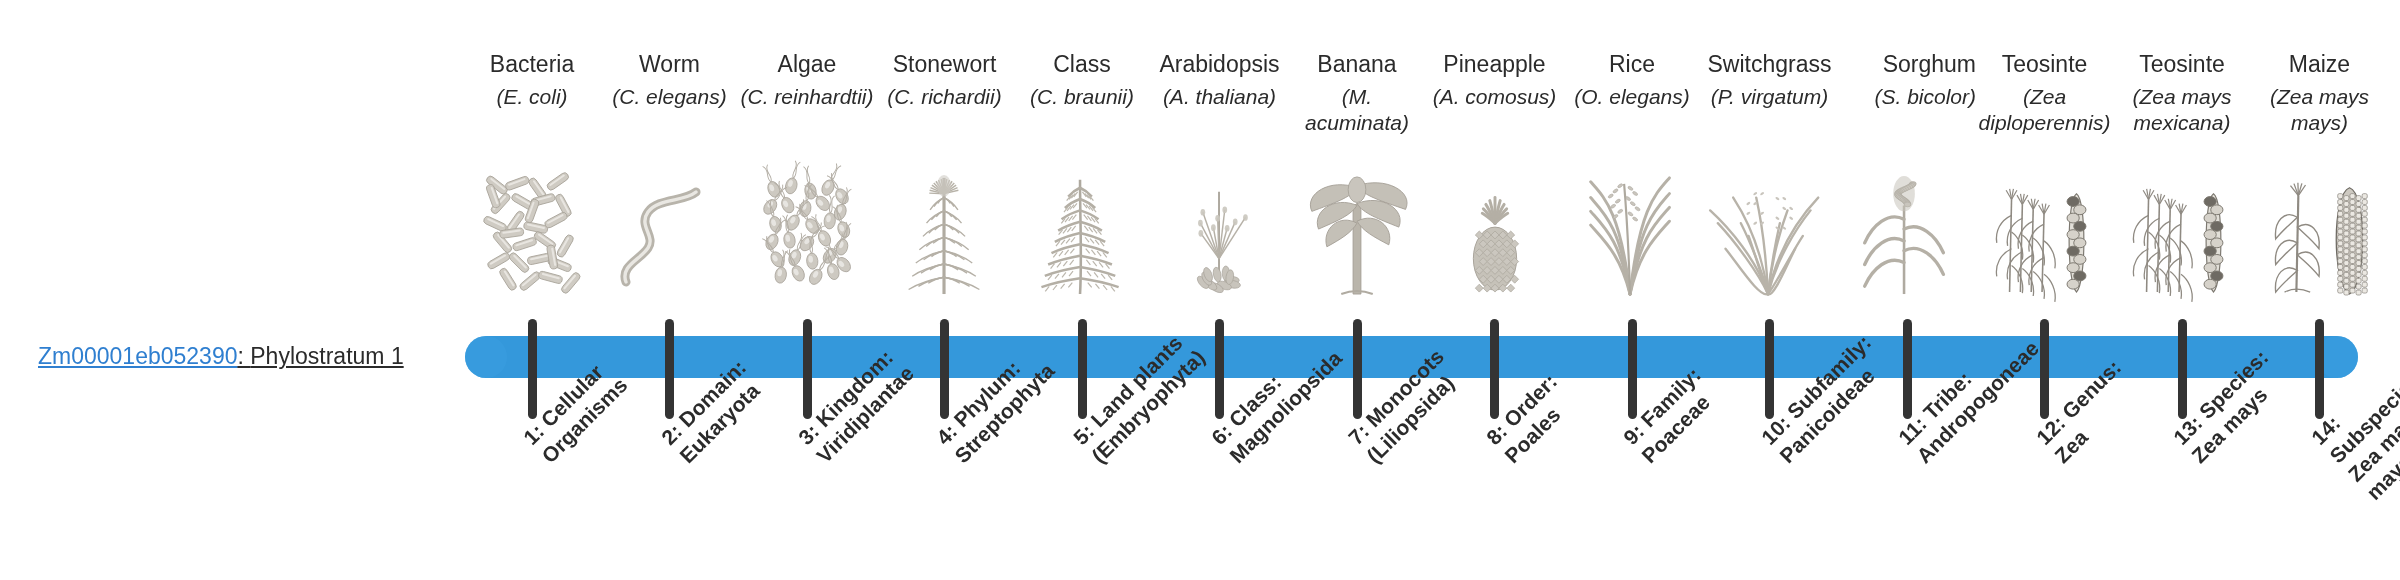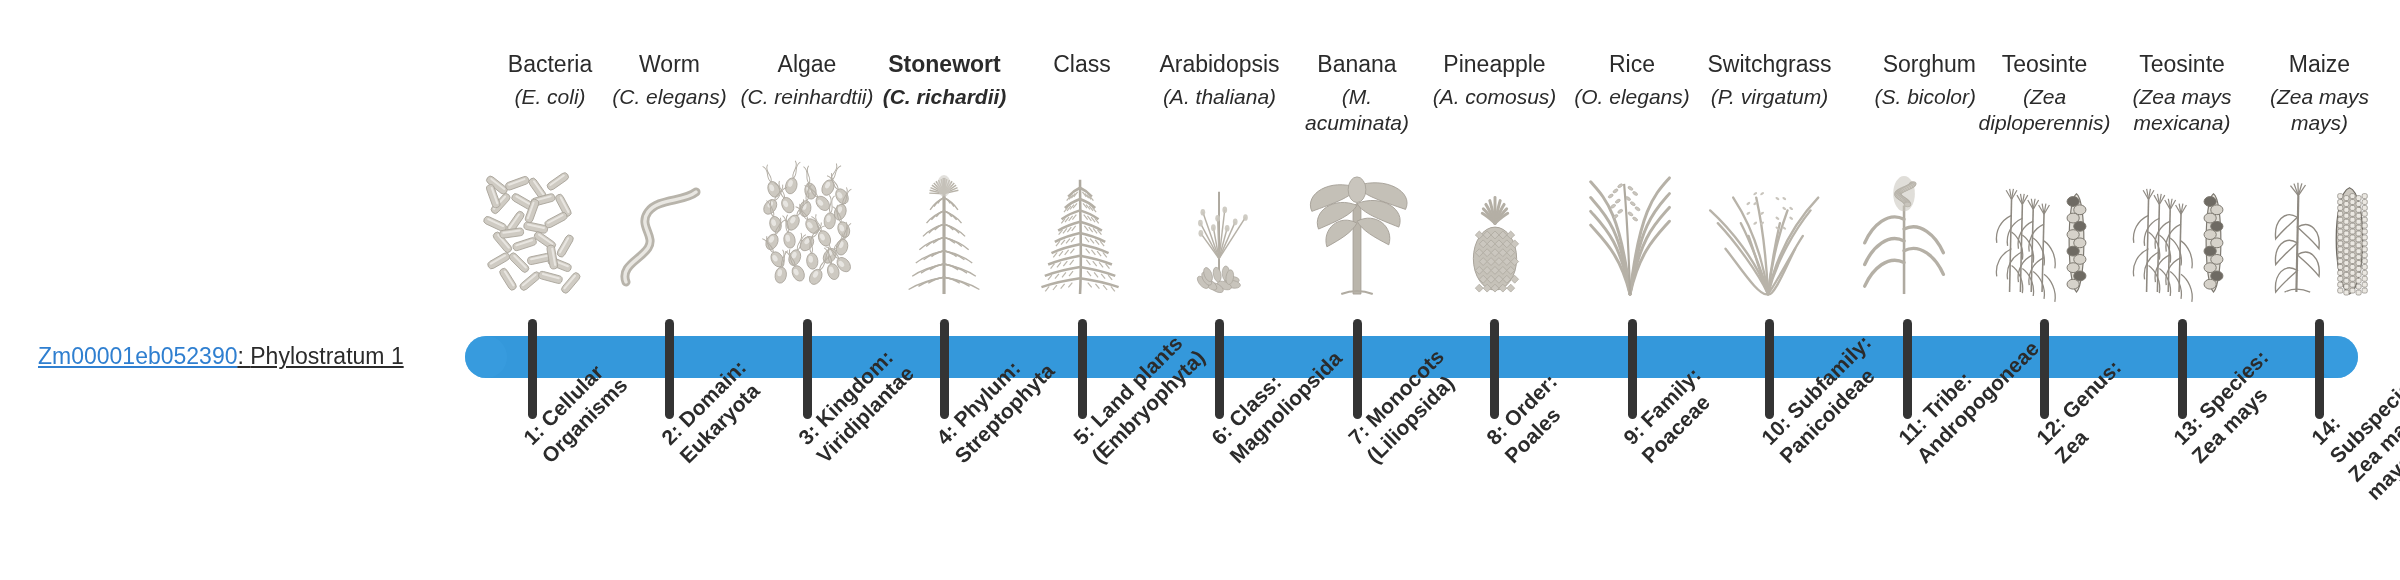--- a/index.html
+++ b/index.html
@@ -149,21 +149,21 @@
       <div class="tick" style="left: 1490px;"></div>
       <div class="tick" style="left: 1627.5px;"></div>
       <div class="tick" style="left: 1765px;"></div>
       <div class="tick" style="left: 1902.5px;"></div>
       <div class="tick" style="left: 2040px;"></div>
       <div class="tick" style="left: 2177.5px;"></div>
       <div class="tick" style="left: 2315px;"></div>
     </div>
 
   <div id="columns">
-      <div class="species-col" style="left: 481px;">
+      <div class="species-col" style="left: 463px;">
         <div class="common-name">Bacteria</div>
         <div class="sci-name">(E. coli)</div>
       </div>
       <div class="art" style="left: 463px;">
         <svg width="96" height="124" viewBox="-6 -6 104 130">
           <g transform="translate(8,6) rotate(38)">
             <rect x="-13" y="-4.2" width="26" height="8.4" rx="4.2" fill="#cfcbc3" stroke="#a9a49a" stroke-width="0.9"></rect>
             <rect x="-10" y="-2.6" width="20" height="2.2" rx="1.1" fill="#eceae5" opacity=".85"></rect>
           </g>
           <g transform="translate(30,4) rotate(-20)">
@@ -467,21 +467,21 @@
           <g transform="translate(78,102) rotate(-15)">
             <ellipse cx="0" cy="0" rx="6.4" ry="9.2" fill="#cdc9c1" stroke="#a8a39a" stroke-width="0.9"></ellipse>
             <ellipse cx="-1.6" cy="-2.4" rx="2.6" ry="4" fill="#eeece8" opacity=".8"></ellipse>
             <path d="M0 -9 C5 -16 -4 -22 3 -29" fill="none" stroke="#b3aea5" stroke-width="1.1"></path>
             <path d="M0 -9 C-5 -16 4 -22 -3 -29" fill="none" stroke="#b3aea5" stroke-width="1.1"></path>
           </g>
         </svg>
       </div>
       <div class="taxon" style="left: 793px;">3: Kingdom:
 Viridiplantae</div>
-      <div class="species-col" style="left: 875.5px; font-weight: bold;">
+      <div class="species-col" style="left: 875.5px;">
         <div class="common-name">Stonewort</div>
         <div class="sci-name">(C. richardii)</div>
       </div>
       <div class="art" style="left: 875.5px;">
         <svg width="82" height="124" viewBox="0 0 82 126">
           <line x1="40" y1="6" x2="40" y2="124" stroke="#b0aba1" stroke-width="3.2"></line>
           <line x1="40" y1="22" x2="25.009137594713565" y2="21.47650754946249" stroke="#b8b3a9" stroke-width="1.5"></line>
           <line x1="40" y1="22" x2="25.38444902822147" y2="18.625734184842027" stroke="#b8b3a9" stroke-width="1.5"></line>
           <line x1="40" y1="22" x2="26.296818135360986" y2="15.898950353862993" stroke="#b8b3a9" stroke-width="1.5"></line>
           <line x1="40" y1="22" x2="27.712719335665128" y2="13.396353454734305" stroke="#b8b3a9" stroke-width="1.5"></line>
@@ -539,20 +539,21 @@
           <path d="M40 107 Q49.612 108.8 56.019999999999996 113" fill="none" stroke="#b5b0a6" stroke-width="1.4"></path>
           <path d="M40 107 Q55.5928 109.76 65.988 116.2" fill="none" stroke="#b5b0a6" stroke-width="1.4"></path>
           <path d="M40 107 Q61.5736 110.72 75.956 119.4" fill="none" stroke="#b5b0a6" stroke-width="1.4"></path>
           <ellipse cx="40" cy="14" rx="7" ry="11" fill="#cfcbc4" opacity=".6"></ellipse>
         </svg>
       </div>
       <div class="taxon" style="left: 930.5px;">4: Phylum:
 Streptophyta</div>
       <div class="species-col" style="left: 1013px;">
         <div class="common-name">Class</div>
+        <div class="sci-name">(C. braunii)</div>
       </div>
       <div class="art" style="left: 1013px;">
         <svg width="92" height="124" viewBox="0 0 92 126">
           <path d="M44 8 C44 50 46 90 44 124" fill="none" stroke="#aea99f" stroke-width="2.6"></path>
           <path d="M44 16 Q37.4 19 32 25" fill="none" stroke="#b4afa5" stroke-width="2.6"></path>
           <line x1="41.6" y1="20.3" x2="37.6" y2="25.3" stroke="#bbb6ac" stroke-width="1.2"></line>
           <line x1="39.2" y1="21.6" x2="35.2" y2="26.6" stroke="#bbb6ac" stroke-width="1.2"></line>
           <line x1="36.8" y1="22.9" x2="32.8" y2="27.9" stroke="#bbb6ac" stroke-width="1.2"></line>
           <line x1="34.4" y1="24.2" x2="30.4" y2="29.2" stroke="#bbb6ac" stroke-width="1.2"></line>
           <path d="M44 16 Q50.6 19 56 25" fill="none" stroke="#b4afa5" stroke-width="2.6"></path>

